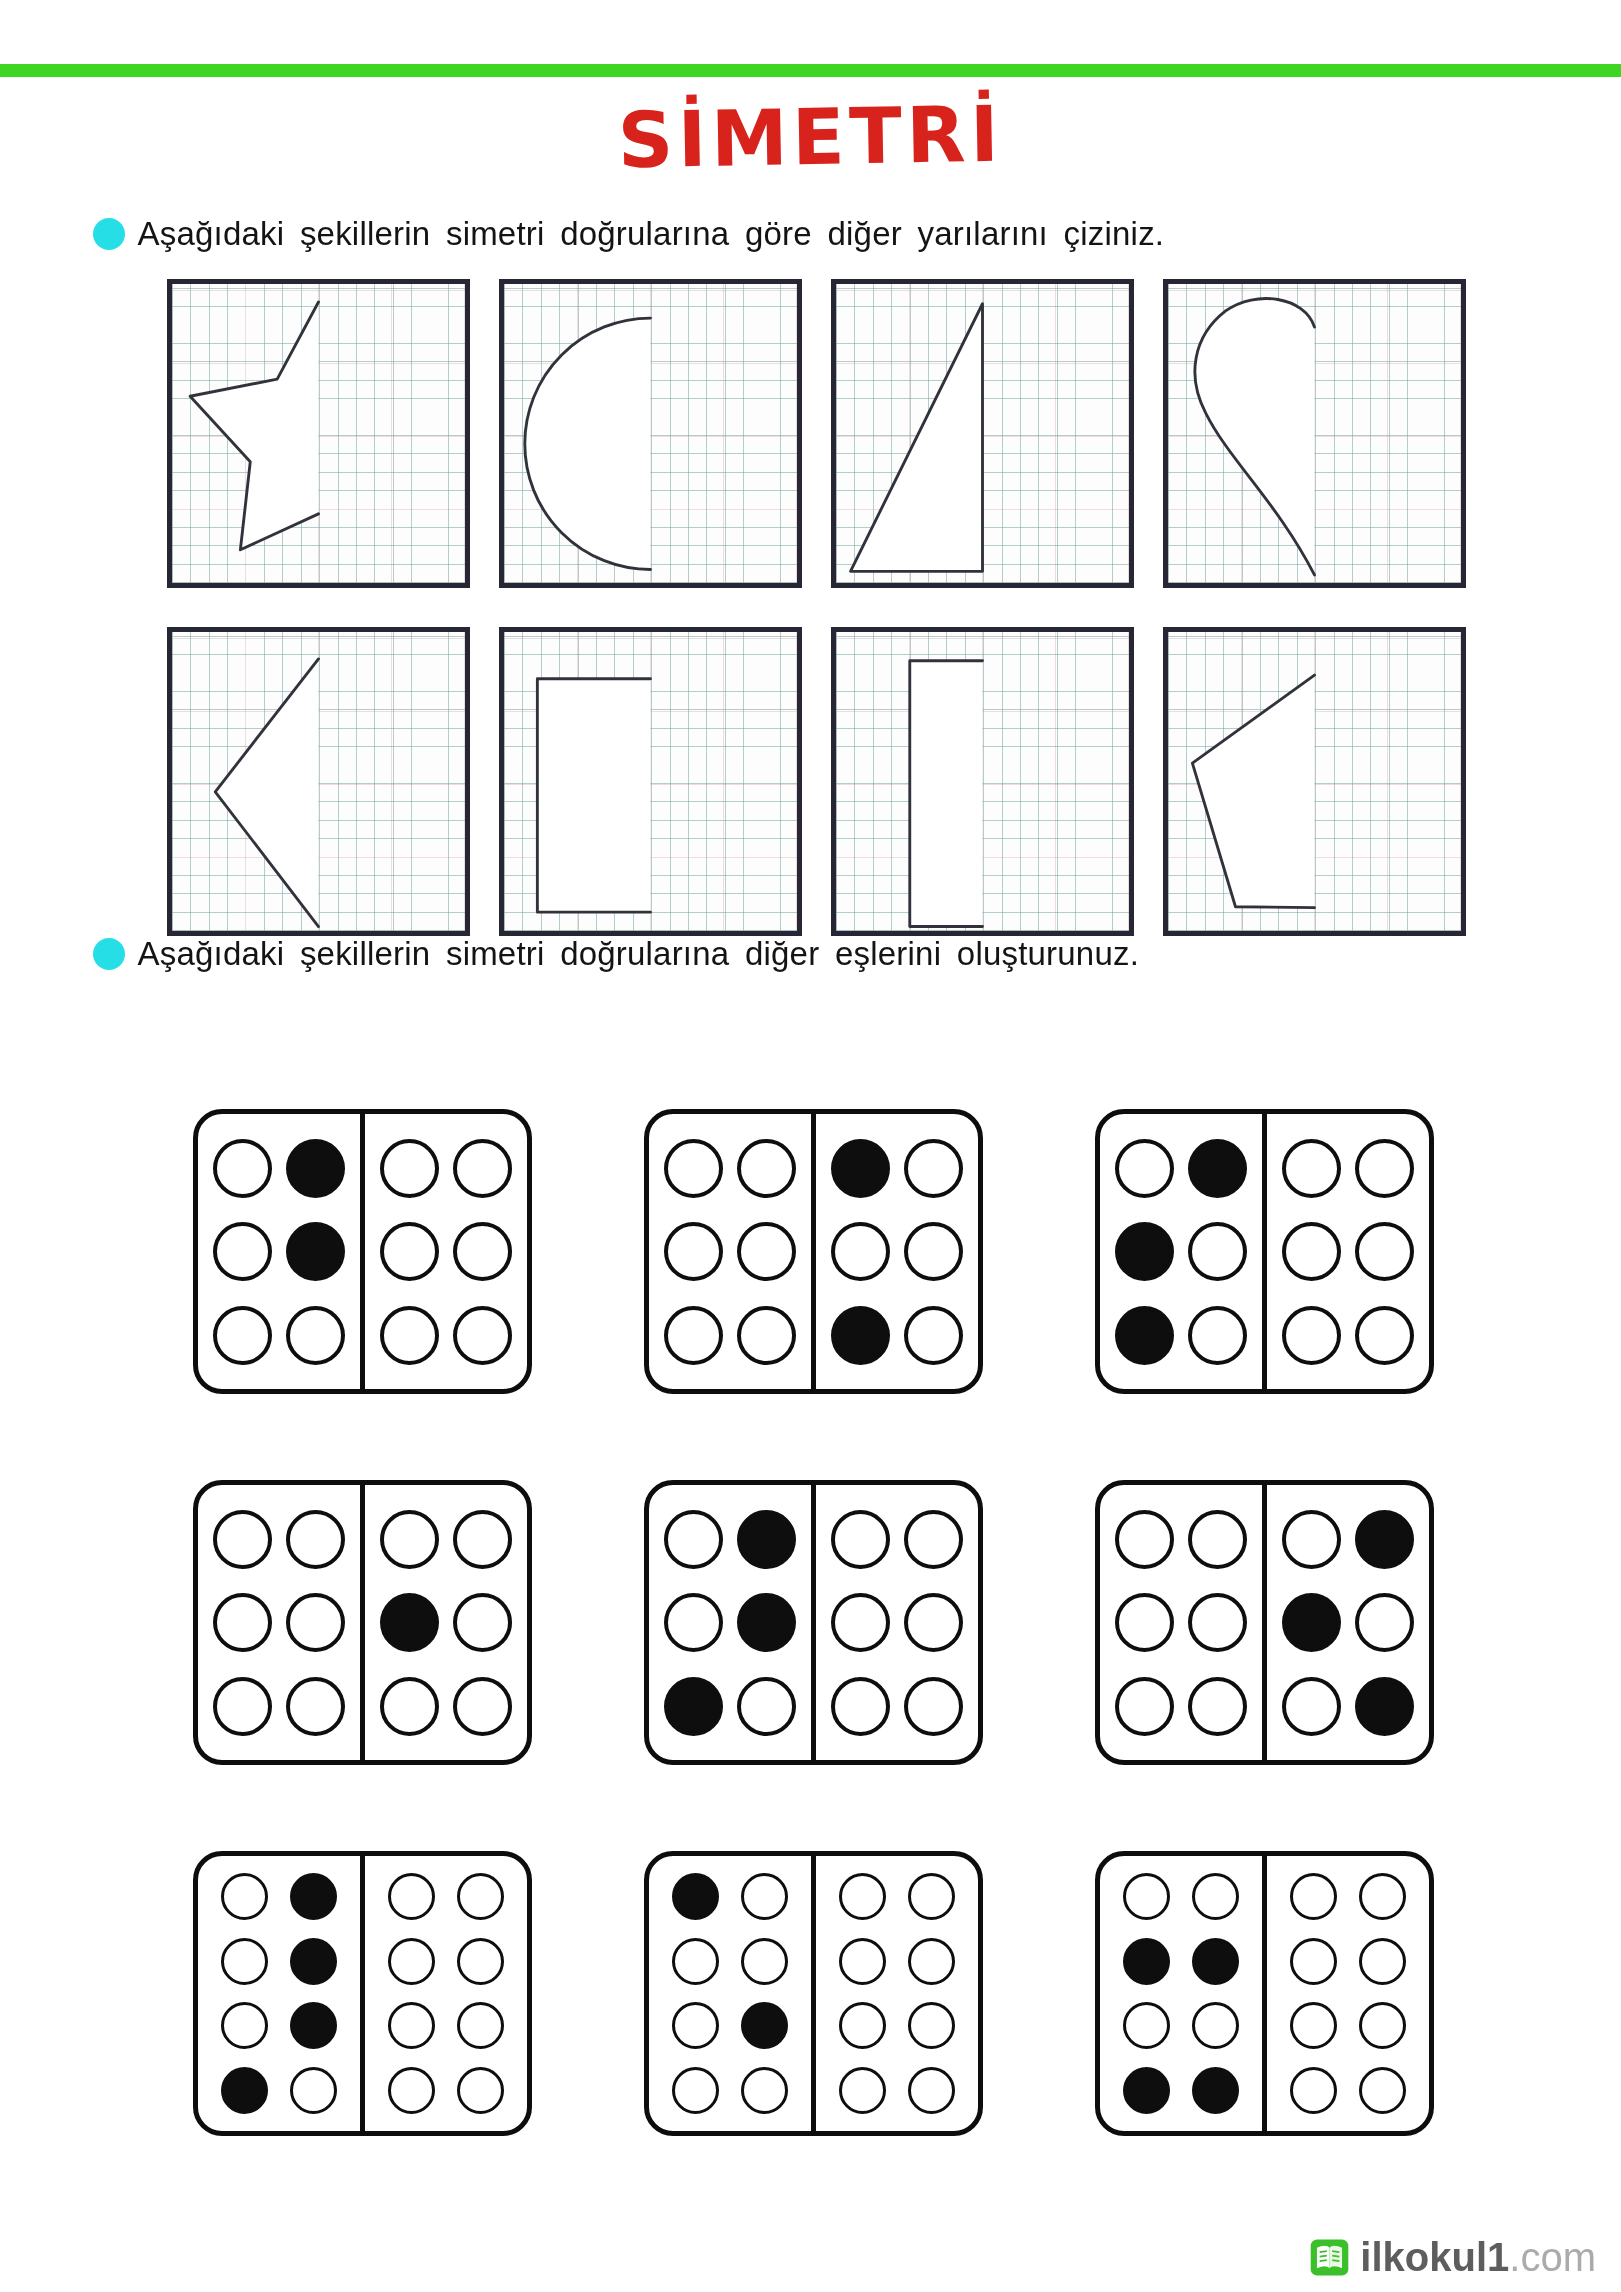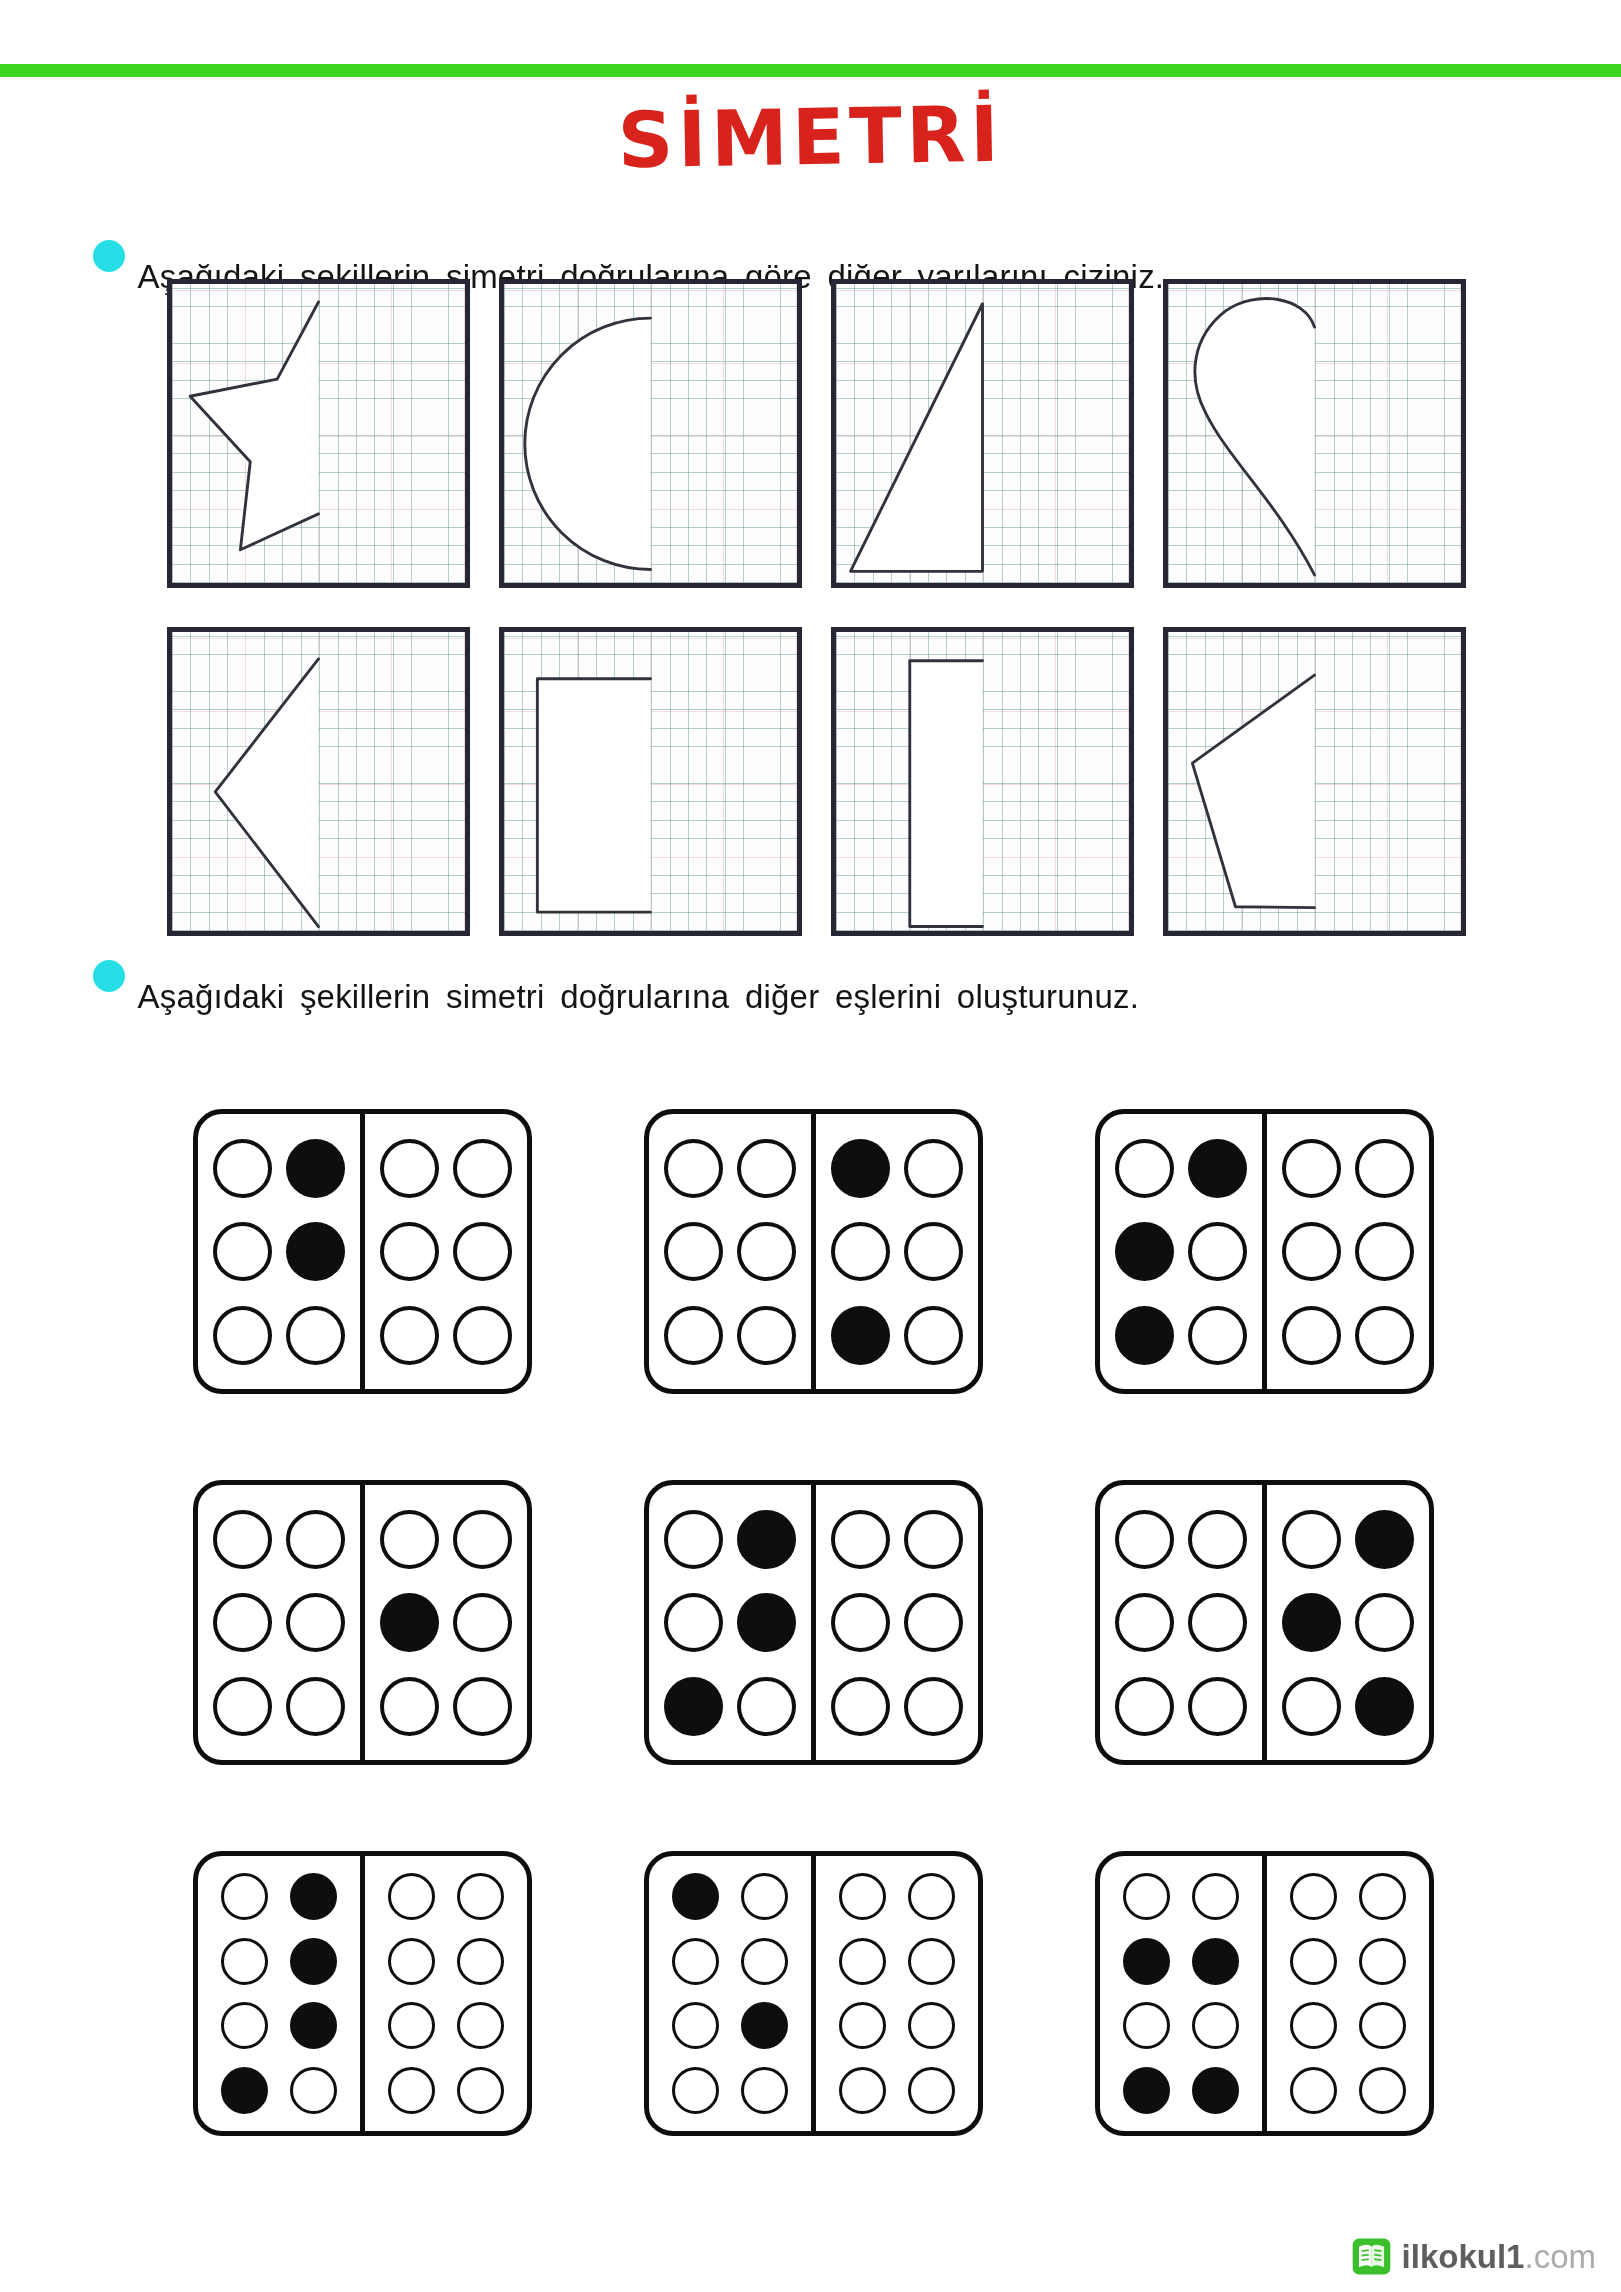--- a/index.html
+++ b/index.html
@@ -18,21 +18,21 @@
     font-family:"DejaVu Sans", sans-serif;
   }
   .instr{position:absolute;display:flex;align-items:center;}
   #instr1{top:215px;left:93px;}
   #instr2{top:935px;left:93px;}
   .bullet{
     width:32px;height:32px;border-radius:50%;
     background:var(--c-bullet,#26dfe6);margin-right:12.5px;flex:0 0 auto;
   }
   .instr-text{
-    font-size:33px;color:#141414;word-spacing:6.3px;letter-spacing:0.2px;margin-top:43px;
+    font-size:33px;color:#141414;word-spacing:6.3px;letter-spacing:0.2px;
   }
   
   #shapes-grid{
     position:absolute;top:279px;left:167px;
     display:grid;grid-template-columns:repeat(4,303px);grid-auto-rows:309px;
     column-gap:29px;row-gap:39px;
   }
   .gridbox{
     border:5.4px solid #262634;background-color:#fdfdfd;position:relative;
     background-image:
@@ -56,21 +56,21 @@
   .half.left{border-right:5.4px solid #0d0d0d;}
   .domino.r3 .half{grid-template-columns:repeat(2,59px);grid-auto-rows:59px;}
   .domino.r4 .half{grid-template-columns:repeat(2,47px);grid-auto-rows:47px;}
   .dot{
     border:4.5px solid #0e0e0e;border-radius:50%;background:#fff;box-sizing:border-box;
   }
   .domino.r4 .dot{border-width:3.6px;}
   .dot.filled{background:#0e0e0e;}
   
   .footer{position:absolute;top:2235px;right:25px;display:flex;align-items:center;gap:9px;}
-  .brand{font-size:33px;color:#5e5e5e;font-weight:bold;}
+  .brand{font-size:40px;color:#5e5e5e;font-weight:bold;}
   .brand .suffix{color:#ababab;font-weight:normal;}
 </style>
 </head>
 <body style="--c-bar: #3fd523; --c-title: #d8231d; --c-bullet: #26dfe6;">
 
 <div class="page">
 
   <div class="green-bar"></div>
 
   <h1 class="title">SİMETRİ</h1>

